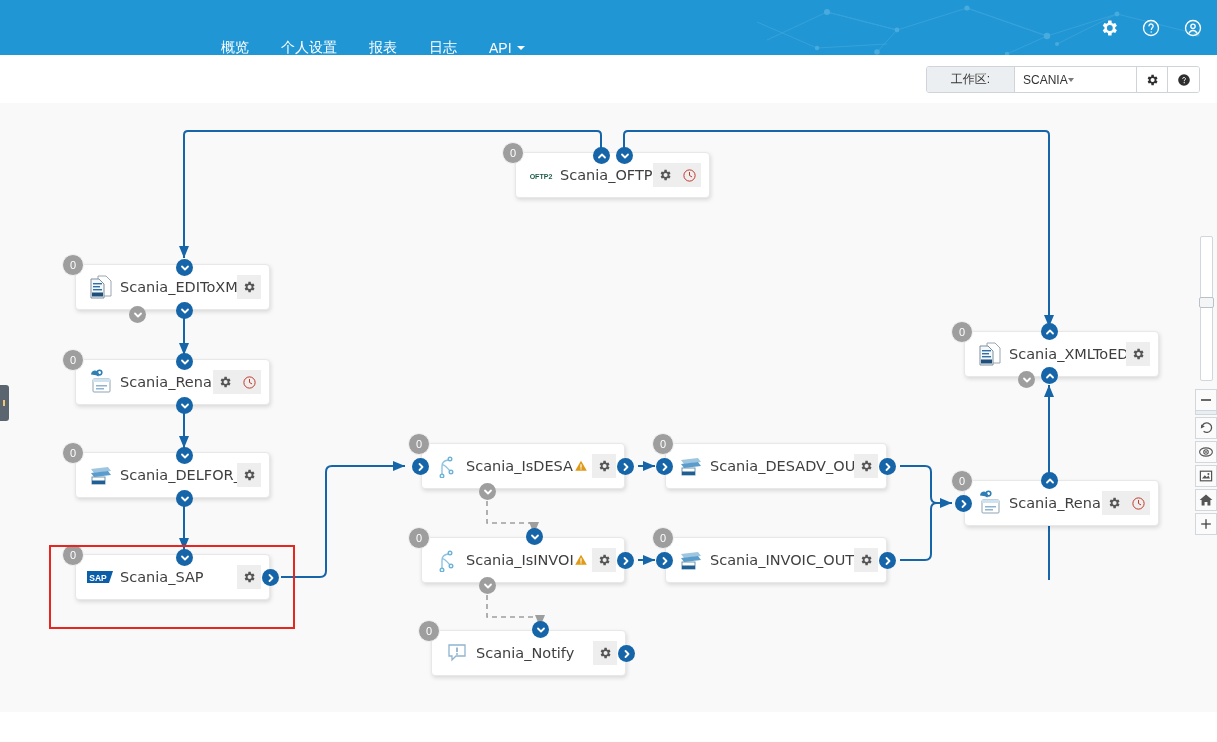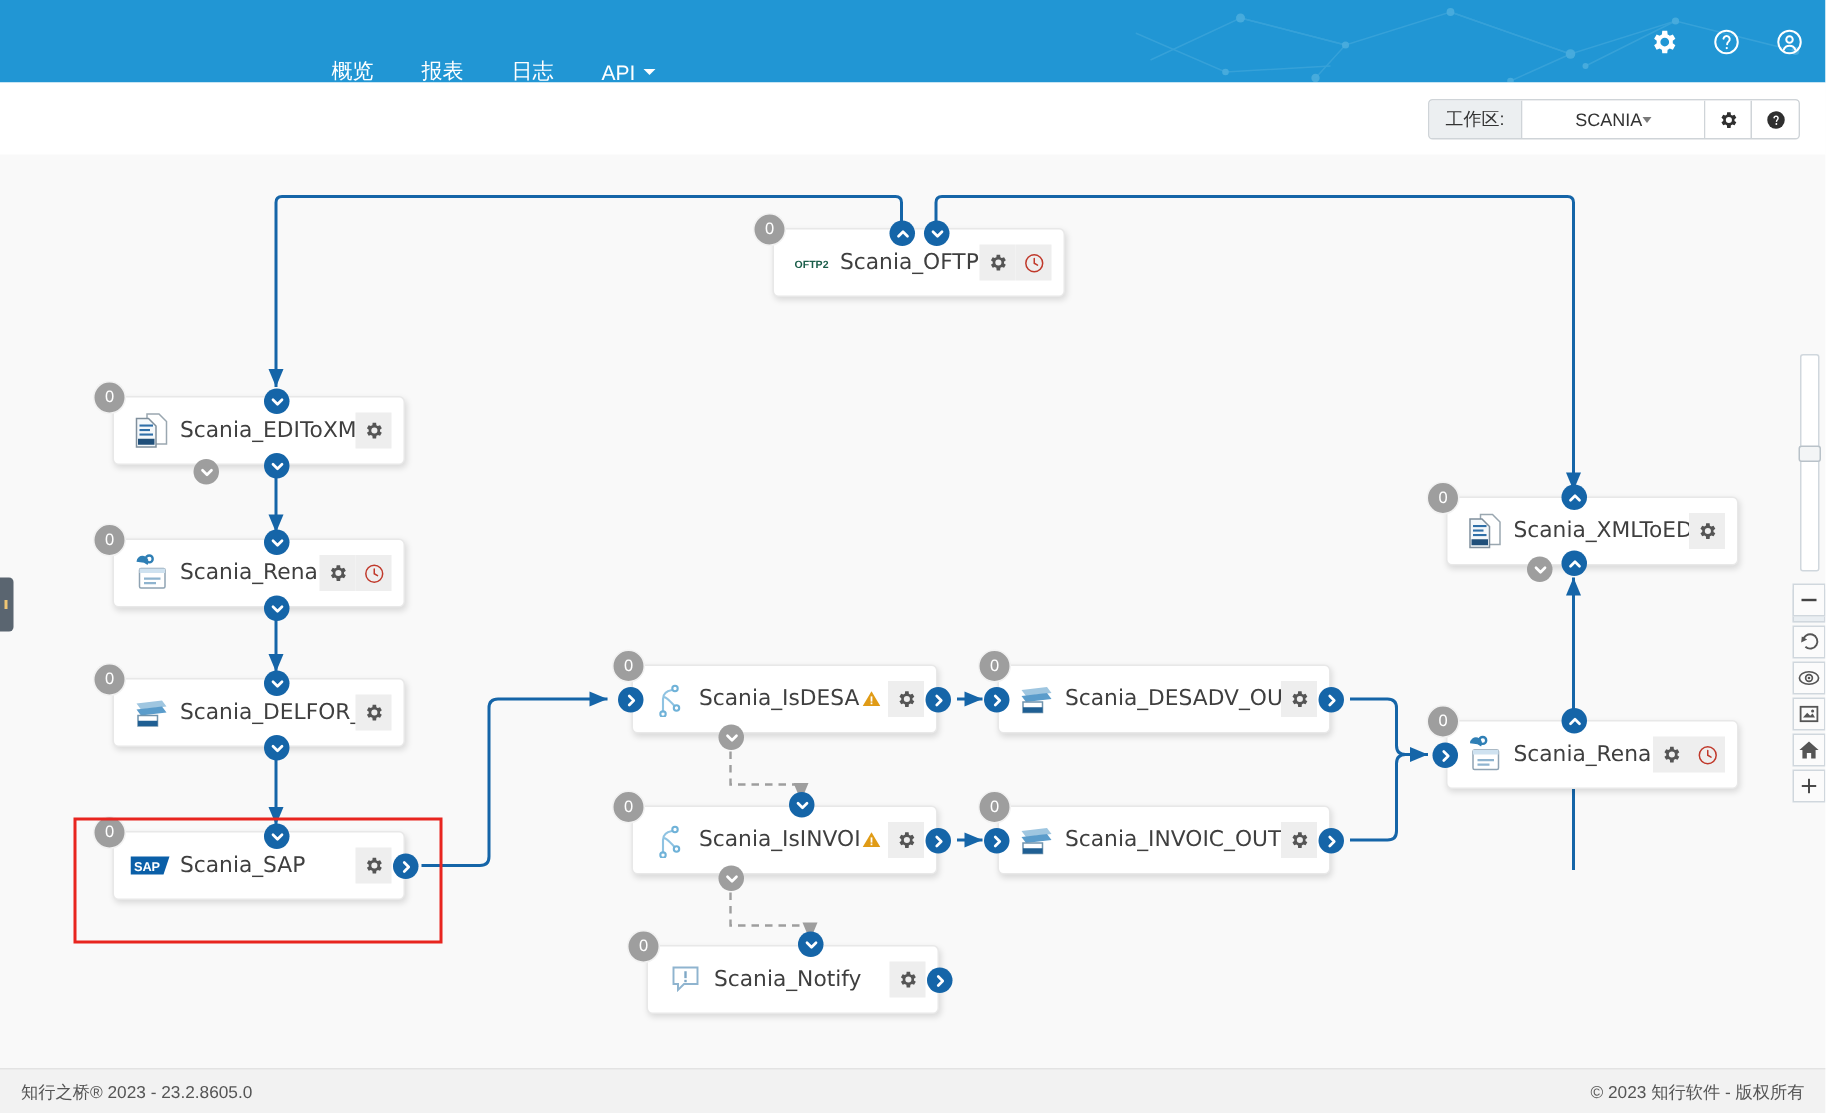--- a/index.html
+++ b/index.html
@@ -68,26 +68,26 @@
     position: absolute; left: 0; top: 55px; width: 1217px; height: 48px;
     background: #ffffff;
   }
   .ws-group {
     position: absolute; right: 17px; top: 11px;
     display: flex; align-items: stretch; height: 27px;
     border: 1px solid #cfd4d8; border-radius: 3px; overflow: hidden;
     background: #fff;
   }
   .ws-label {
-    display: flex; align-items: center; padding: 0 11px;
+    display: flex; align-items: center; padding: 0 24px;
     background: #eceff1; color: #333; font-size: 12px;
     border-right: 1px solid #cfd4d8; white-space: nowrap;
   }
   .ws-select {
-    display: flex; align-items: center; justify-content: center;
+    display: flex; align-items: center; justify-content: flex-start;
     width: 122px; padding: 0 8px; font-size: 12px; color: #333;
     border-right: 1px solid #cfd4d8; cursor: pointer; background: #fff;
   }
   .ws-select .caret {
     border-left: 3.5px solid transparent; border-right: 3.5px solid transparent;
     border-top: 4px solid #7a7a7a;
   }
   .ws-btn {
     width: 31px; display: flex; align-items: center; justify-content: center;
     cursor: pointer; background: #fff; border-right: 1px solid #cfd4d8;
@@ -227,20 +227,23 @@
           <circle cx="300" cy="44" r="2"></circle>
       </g>
     </svg>
 
 
     <div class="nav" id="nav">
         <div class="nav-item">
           <span>概览</span>
         </div>
         <div class="nav-item">
+          <span>个人设置</span>
+        </div>
+        <div class="nav-item">
           <span>报表</span>
         </div>
         <div class="nav-item">
           <span>日志</span>
         </div>
         <div class="nav-item">
           <span>API</span>
           <span class="nav-caret"></span>
         </div>
       </div>
@@ -790,17 +793,13 @@
           </svg>
         </div>
         <div class="port" style="left: 955px; top: 392px;">
           <svg width="10" height="10" viewBox="0 0 10 10">
             <path d="M3.5 2 L6.5 5 L3.5 8" fill="none" stroke="#ffffff" stroke-width="1.8" stroke-linecap="round" stroke-linejoin="round"></path>
           </svg>
         </div>
       </div>
     </div>
 
-  <div class="footer">
-    <div class="footer-left">知行之桥® 2023 - 23.2.8605.0</div>
-    <div class="footer-right">© 2023 知行软件 - 版权所有</div>
-  </div>
 </div>
 
 </body></html>

